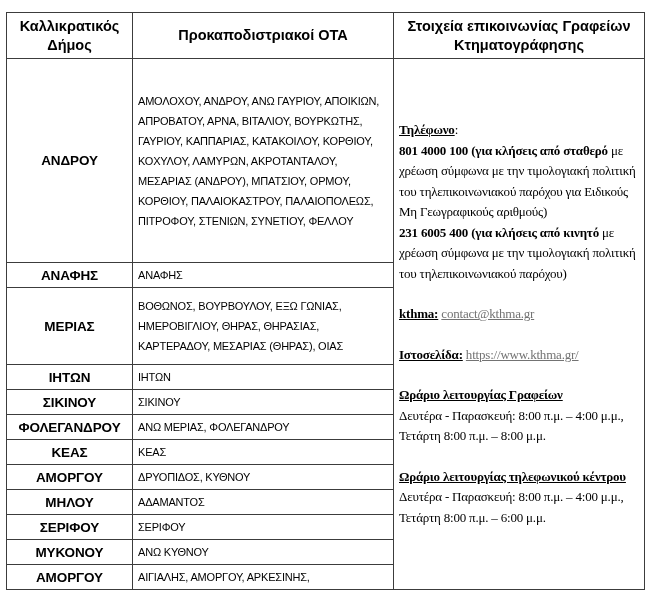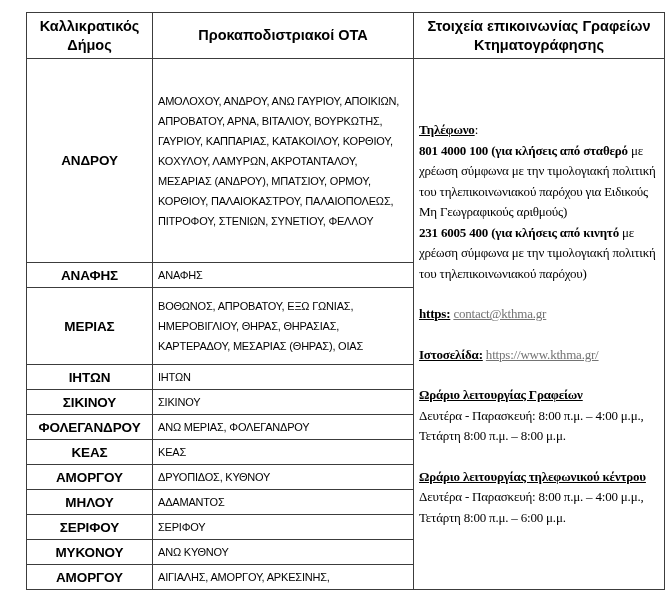--- a/index.html
+++ b/index.html
@@ -14,21 +14,21 @@
   }
   .page {
     position: relative;
     width: 670px;
     height: 596px;
     background: #ffffff;
     overflow: hidden;
   }
   table.doc-table {
     position: absolute;
-    left: 26px;
+    left: 6px;
     top: 12px;
     width: 638px;
     border-collapse: collapse;
     table-layout: fixed;
   }
   table.doc-table th,
   table.doc-table td {
     border: 1px solid #3c3c3c;
     padding: 2px 5px;
     vertical-align: middle;
@@ -94,38 +94,38 @@
     </thead>
     <tbody id="muni-body">
         <tr>
           <td class="muni">ΑΝΔΡΟΥ</td>
           <td class="ota">ΑΜΟΛΟΧΟΥ, ΑΝΔΡΟΥ, ΑΝΩ ΓΑΥΡΙΟΥ, ΑΠΟΙΚΙΩΝ, ΑΠΡΟΒΑΤΟΥ, ΑΡΝΑ, ΒΙΤΑΛΙΟΥ, ΒΟΥΡΚΩΤΗΣ, ΓΑΥΡΙΟΥ, ΚΑΠΠΑΡΙΑΣ, ΚΑΤΑΚΟΙΛΟΥ, ΚΟΡΘΙΟΥ, ΚΟΧΥΛΟΥ, ΛΑΜΥΡΩΝ, ΑΚΡΟΤΑΝΤΑΛΟΥ, ΜΕΣΑΡΙΑΣ (ΑΝΔΡΟΥ), ΜΠΑΤΣΙΟΥ, ΟΡΜΟΥ, ΚΟΡΘΙΟΥ, ΠΑΛΑΙΟΚΑΣΤΡΟΥ, ΠΑΛΑΙΟΠΟΛΕΩΣ, ΠΙΤΡΟΦΟΥ, ΣΤΕΝΙΩΝ, ΣΥΝΕΤΙΟΥ, ΦΕΛΛΟΥ</td>
           <td class="contact" rowspan="12">
             <div class="line"><span class="seg-bold seg-underline">Τηλέφωνο</span><span>:</span></div>
             <div class="line"><span class="seg-bold">801 4000 100 (για κλήσεις από σταθερό</span><span> με χρέωση σύμφωνα με την τιμολογιακή πολιτική του τηλεπικοινωνιακού παρόχου για Ειδικούς Μη Γεωγραφικούς αριθμούς)</span></div>
             <div class="line"><span class="seg-bold">231 6005 400 (για κλήσεις από κινητό</span><span> με χρέωση σύμφωνα με την τιμολογιακή πολιτική του τηλεπικοινωνιακού παρόχου)</span></div>
             <div class="spacer"></div>
-            <div class="line"><span class="seg-bold seg-underline">https:</span><span> </span><span class="seg-underline linkish">contact@kthma.gr</span></div>
+            <div class="line"><span class="seg-bold seg-underline">kthma:</span><span> </span><span class="seg-underline linkish">contact@kthma.gr</span></div>
             <div class="spacer"></div>
             <div class="line"><span class="seg-bold seg-underline">Ιστοσελίδα:</span><span> </span><span class="seg-underline linkish">https://www.kthma.gr/</span></div>
             <div class="spacer"></div>
             <div class="line"><span class="seg-bold seg-underline">Ωράριο λειτουργίας Γραφείων</span></div>
             <div class="line"><span>Δευτέρα - Παρασκευή: 8:00 π.μ. – 4:00 μ.μ., Τετάρτη 8:00 π.μ. – 8:00 μ.μ.</span></div>
             <div class="spacer"></div>
             <div class="line"><span class="seg-bold seg-underline">Ωράριο λειτουργίας τηλεφωνικού κέντρου</span></div>
             <div class="line"><span>Δευτέρα - Παρασκευή: 8:00 π.μ. – 4:00 μ.μ., Τετάρτη 8:00 π.μ. – 6:00 μ.μ.</span></div>
           </td>
         </tr>
         <tr>
           <td class="muni">ΑΝΑΦΗΣ</td>
           <td class="ota">ΑΝΑΦΗΣ</td>
         </tr>
         <tr>
           <td class="muni">ΜΕΡΙΑΣ</td>
-          <td class="ota">ΒΟΘΩΝΟΣ, ΑΠΡΟΒΑΤΟΥ, ΕΞΩ ΓΩΝΙΑΣ, ΗΜΕΡΟΒΙΓΛΙΟΥ, ΘΗΡΑΣ, ΘΗΡΑΣΙΑΣ, ΚΑΡΤΕΡΑΔΟΥ, ΜΕΣΑΡΙΑΣ (ΘΗΡΑΣ), ΟΙΑΣ</td>
+          <td class="ota">ΒΟΘΩΝΟΣ, ΒΟΥΡΒΟΥΛΟΥ, ΕΞΩ ΓΩΝΙΑΣ, ΗΜΕΡΟΒΙΓΛΙΟΥ, ΘΗΡΑΣ, ΘΗΡΑΣΙΑΣ, ΚΑΡΤΕΡΑΔΟΥ, ΜΕΣΑΡΙΑΣ (ΘΗΡΑΣ), ΟΙΑΣ</td>
         </tr>
         <tr>
           <td class="muni">ΙΗΤΩΝ</td>
           <td class="ota">ΙΗΤΩΝ</td>
         </tr>
         <tr>
           <td class="muni">ΣΙΚΙΝΟΥ</td>
           <td class="ota">ΣΙΚΙΝΟΥ</td>
         </tr>
         <tr>

